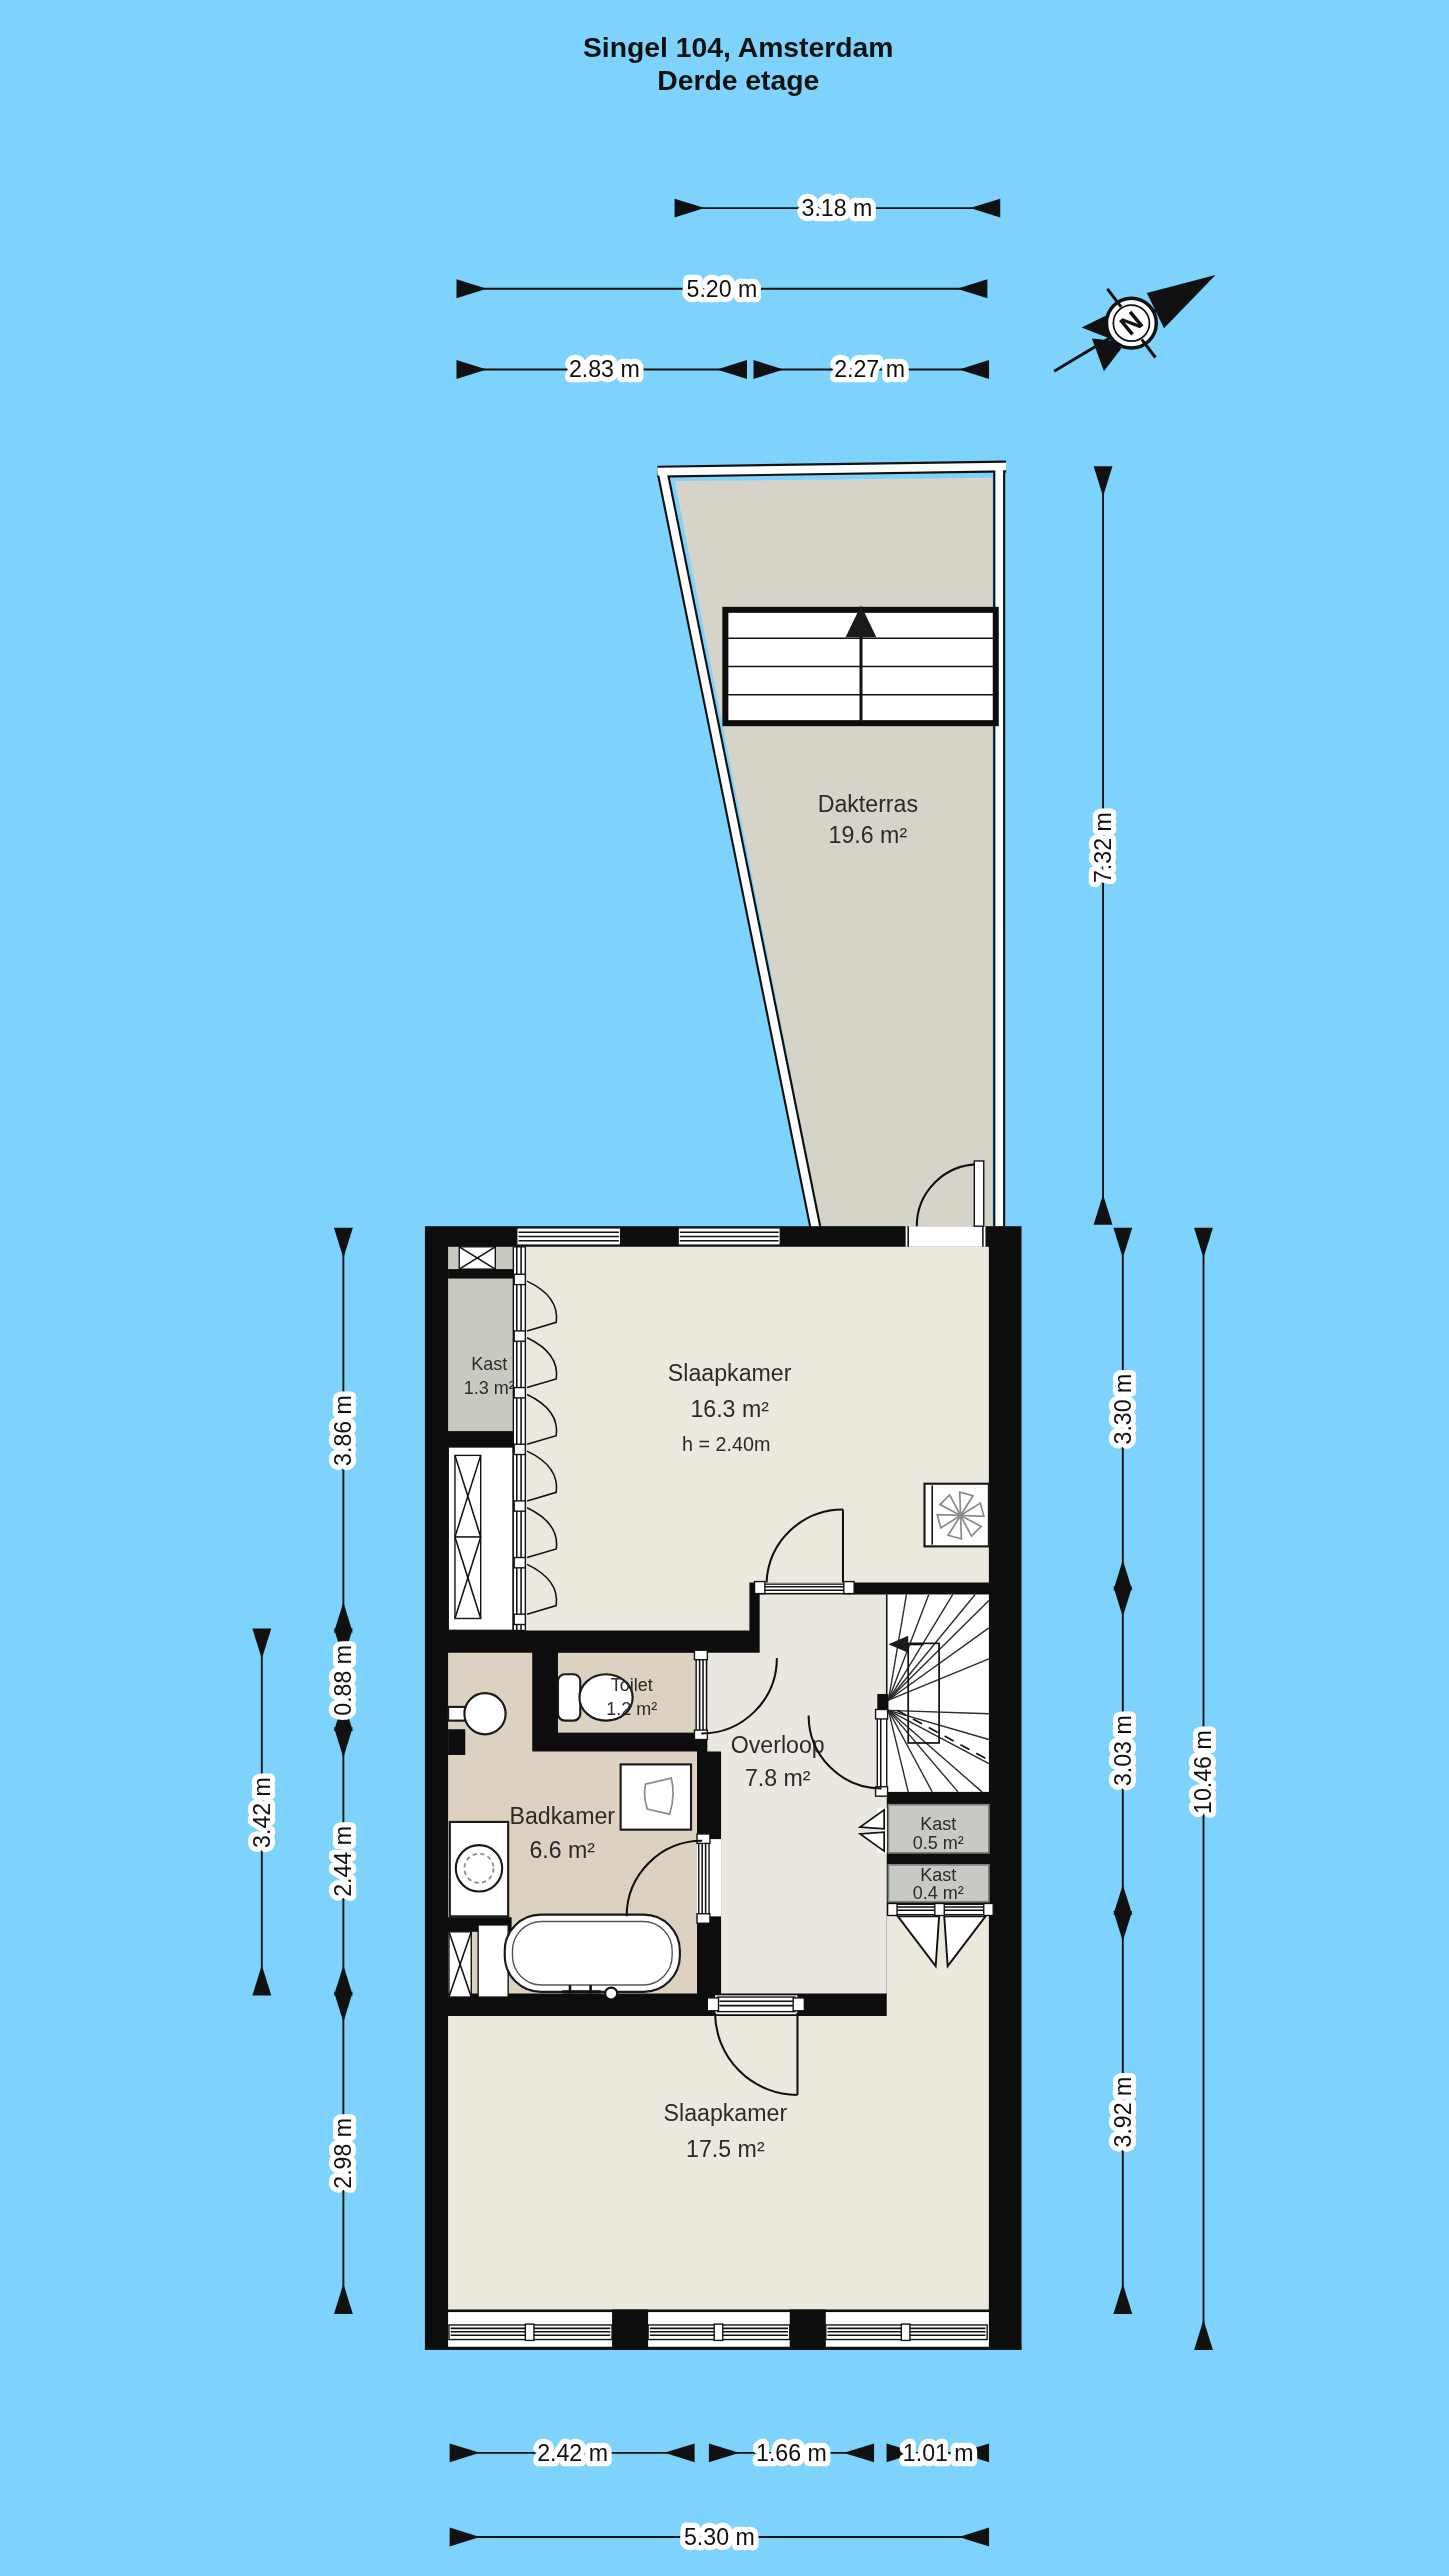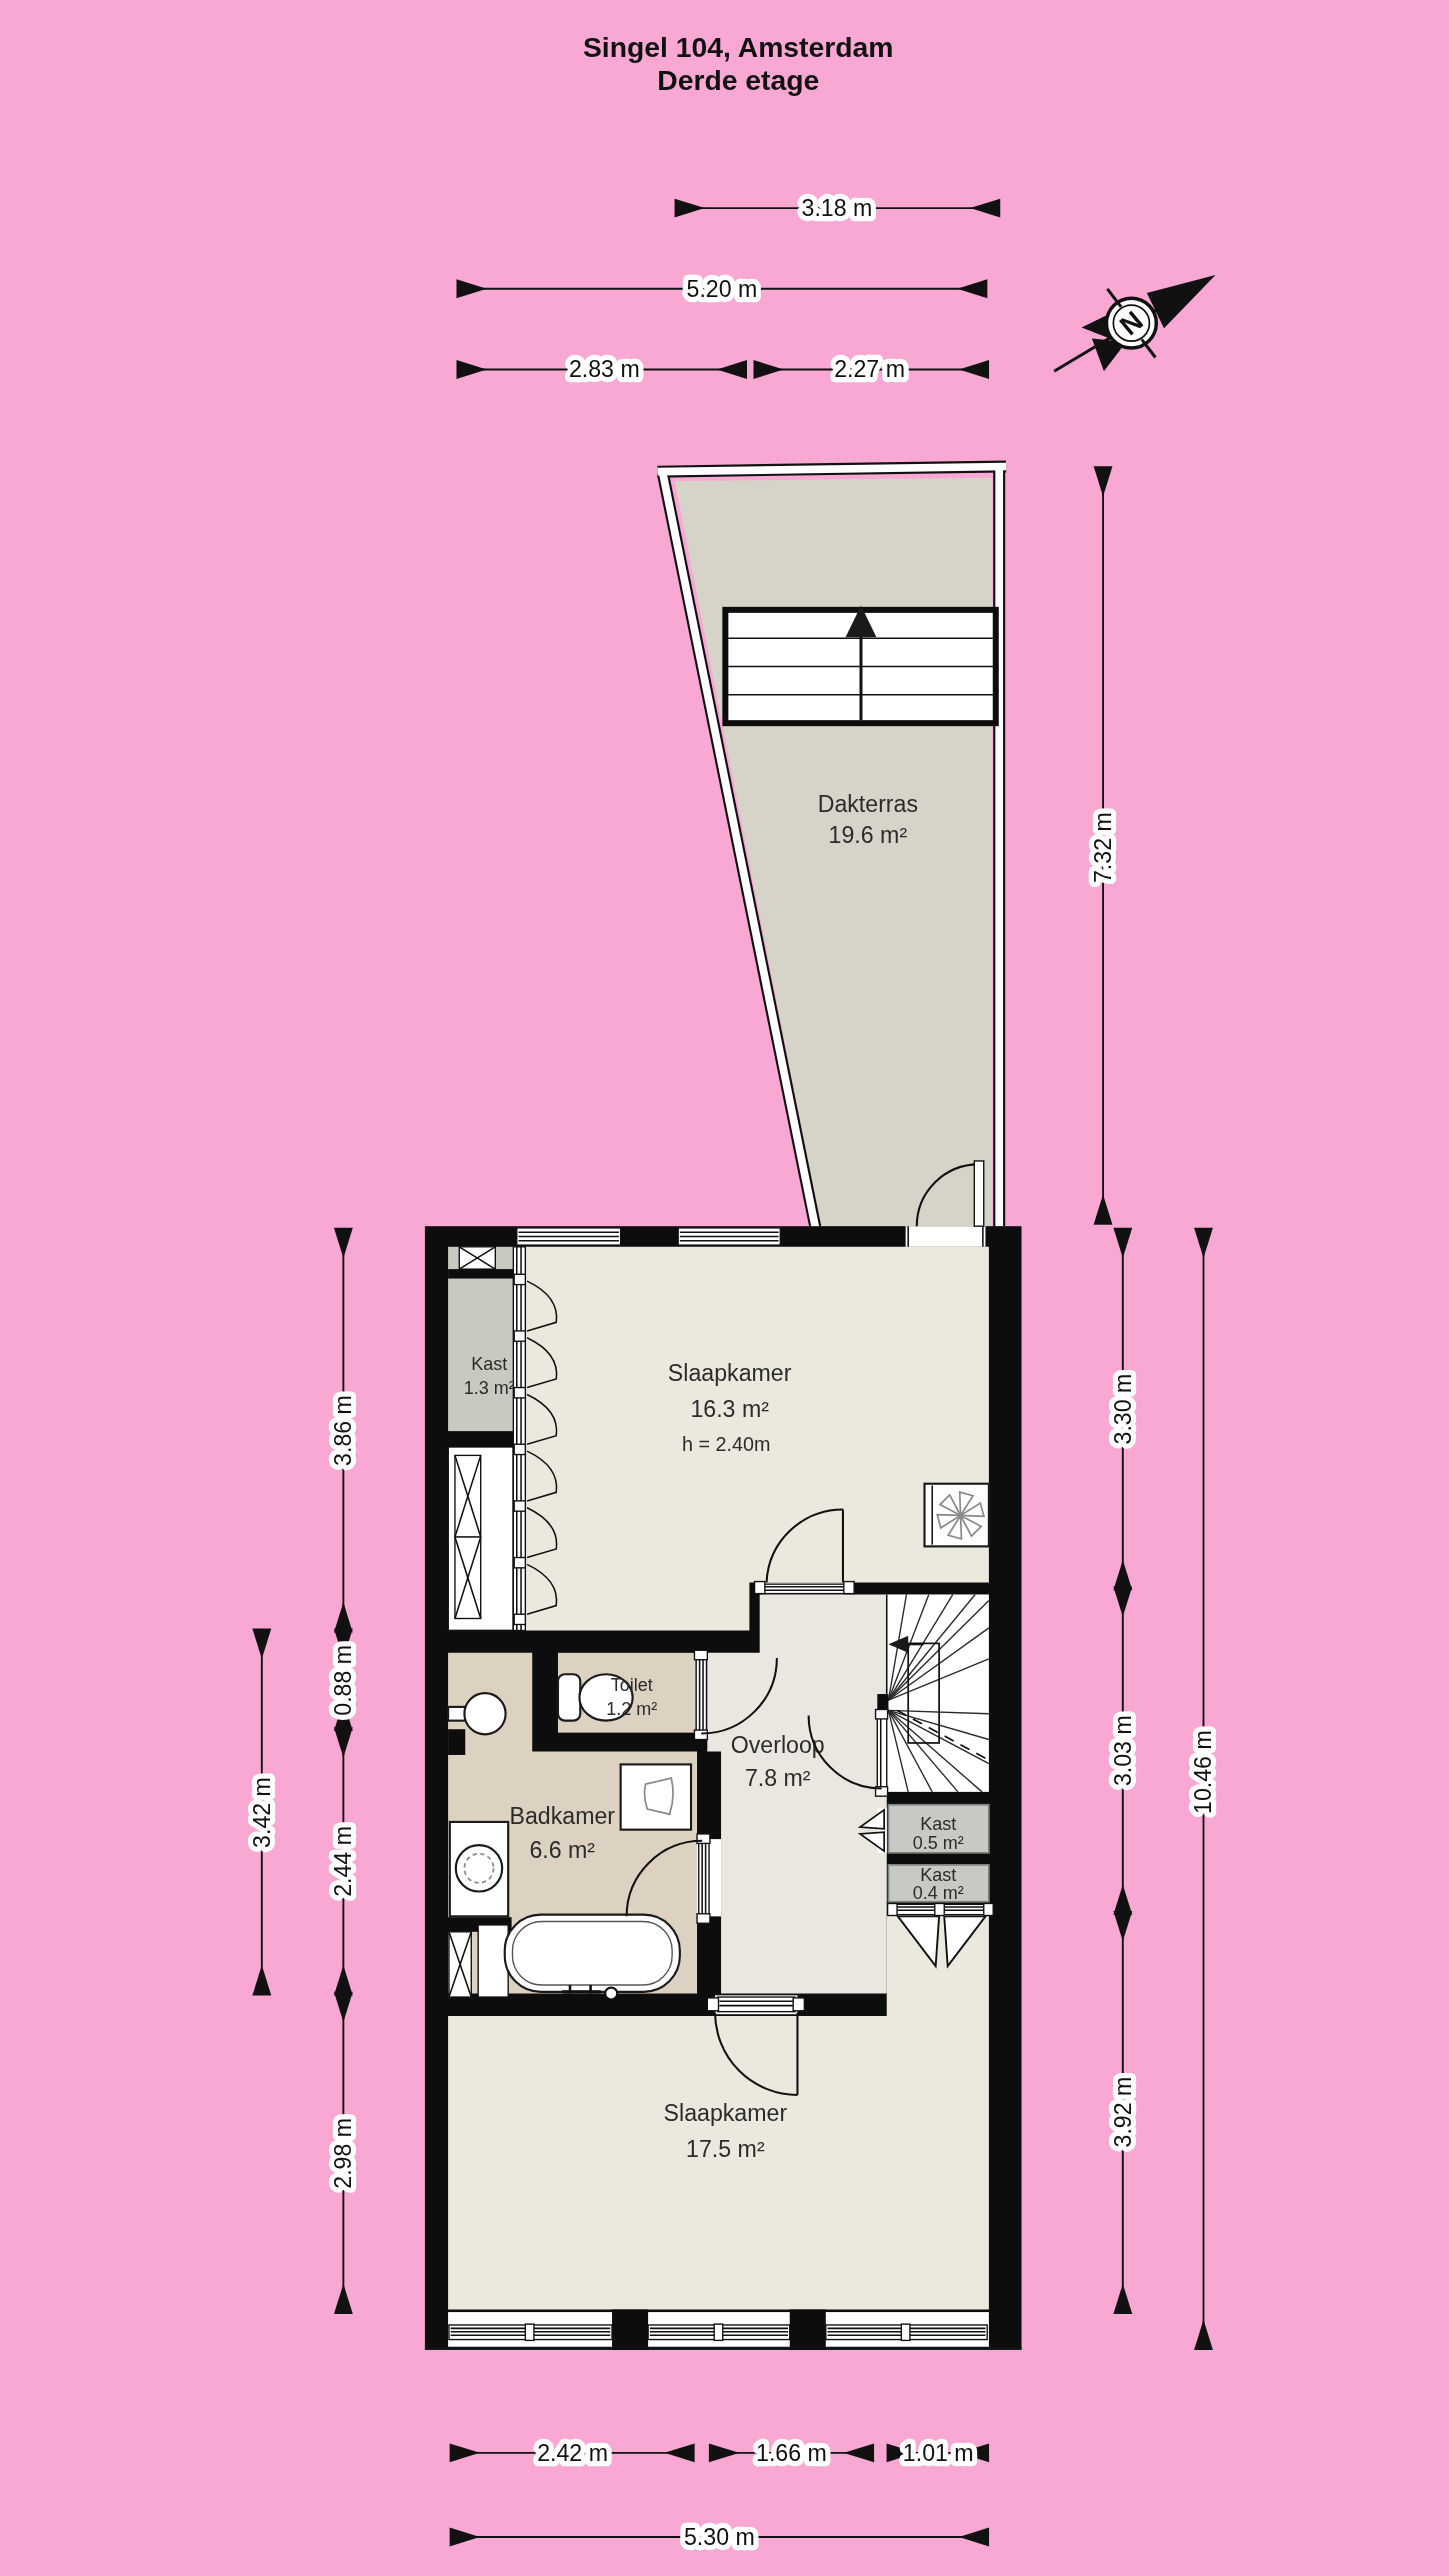--- a/index.html
+++ b/index.html
@@ -1,16 +1,16 @@
 <!DOCTYPE html>
 <html style="font-size:13.7px"><head>
 <meta charset="utf-8">
 <style>
   html,body{margin:0;padding:0;background:#ffffff;}
-  #page{width:1449px;height:2576px;background:#f9a8d4;position:relative;
+  #page{width:1449px;height:2576px;background:#7dd3fc;position:relative;
         font-family:"Liberation Sans", sans-serif;}
   svg{display:block;}
   .wall{fill:#0d0d0d;}
   .title-line{font-size:33px;font-weight:bold;fill:#111;text-anchor:middle;}
   .room-name{font-size:27px;fill:#2b2b2b;text-anchor:middle;}
   .room-name-sm{font-size:21px;fill:#2b2b2b;text-anchor:middle;}
   .room-h{font-size:23px;fill:#2b2b2b;text-anchor:middle;}
   .dim-text{font-size:27px;fill:#111;text-anchor:middle;
             paint-order:stroke;stroke:#ffffff;stroke-width:12px;stroke-linejoin:round;}
   .dim-line{stroke:#111;stroke-width:2.2;}

